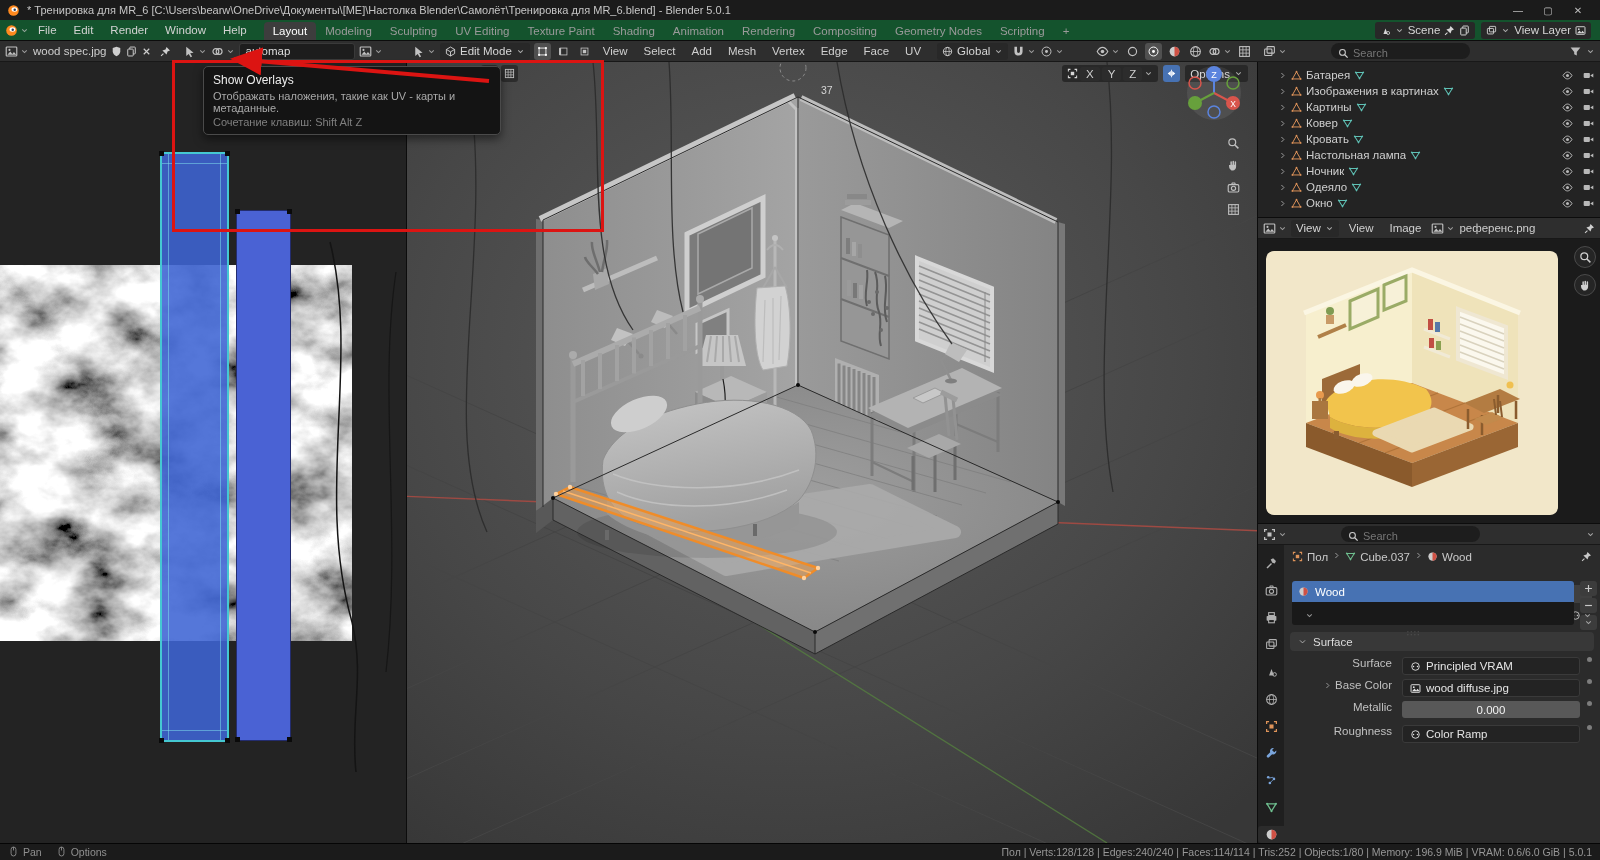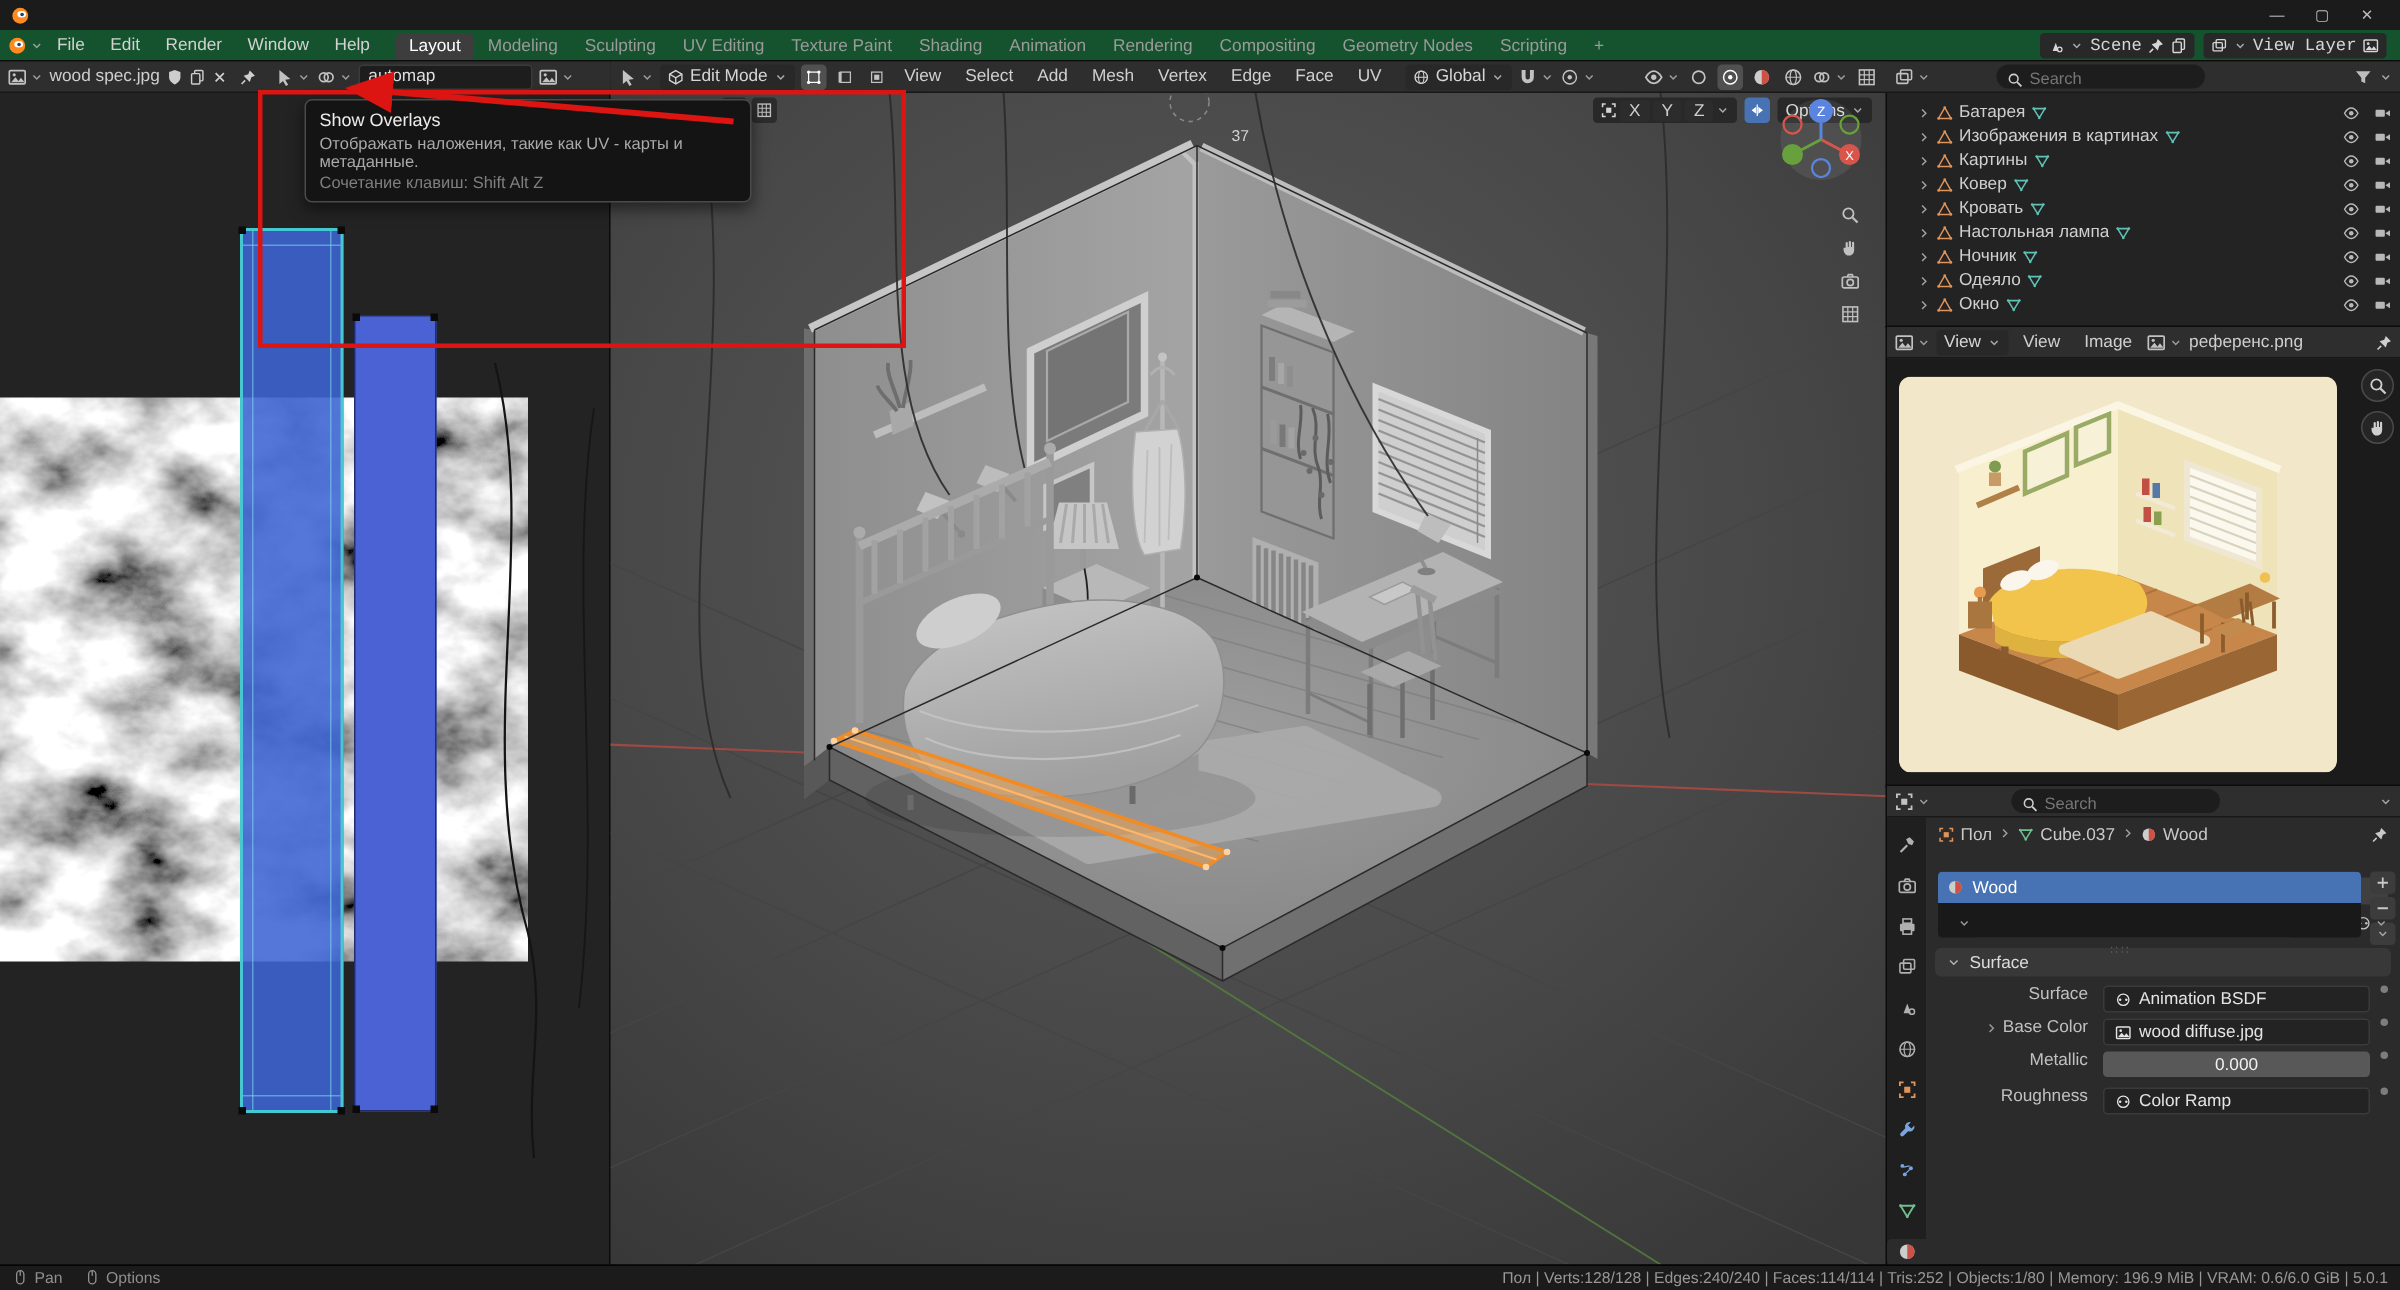--- a/index.html
+++ b/index.html
@@ -12,21 +12,21 @@
 
 .titlebar{position:absolute;left:0;top:0;width:1600px;height:20px;background:#1b1b1b;display:flex;align-items:center;gap:7px;padding:0 7px;font-size:11px;color:#c6c6c6;}
 .win-btns{margin-left:auto;display:flex;height:20px;}
 .win-btn{width:30px;display:flex;align-items:center;justify-content:center;color:#bdbdbd;font-size:10px;}
 
 .menubar{position:absolute;left:0;top:20px;width:1600px;height:21px;background:#14532d;border-bottom:1px solid #060606;display:flex;align-items:center;gap:1px;padding:0 5px;}
 .menu-item{padding:2px 8px;border-radius:3px;color:#d2d2d2;}
 .ws-tabs{display:flex;margin-left:8px;align-items:flex-end;height:21px;}
 .ws-tab{padding:3px 9px 4px;border-radius:4px 4px 0 0;color:#9a9a9a;white-space:nowrap;}
 .ws-tab.active{background:#3d3d3d;color:#ffffff;}
-.mb-right{margin-left:auto;display:flex;align-items:flex-end;gap:6px;padding-right:4px;font-family:Liberation Mono, monospace;}
+.mb-right{margin-left:auto;display:flex;align-items:flex-end;gap:6px;padding-right:4px;}
 .chip{display:inline-flex;align-items:center;gap:4px;background:#282828;border-radius:3px;padding:0 5px;height:17px;color:#d6d6d6;white-space:nowrap;}
 .icon-btn{display:inline-flex;align-items:center;justify-content:center;gap:2px;height:17px;min-width:17px;border-radius:3px;color:#c2c2c2;}
 .icon-btn.active{background:#505050;color:#fff;}
 .icon-btn.blue{background:#4772b3;color:#fff;}
 
 .workspace{position:absolute;left:0;top:41px;width:1600px;height:852px;background:#0d0d0d;}
 .editor{position:absolute;outline:1px solid #0c0c0c;}
 .ehdr{height:21px;background:#2e2e2e;border-bottom:1px solid #181818;display:flex;align-items:center;gap:4px;padding:0 5px;color:#cecece;position:relative;z-index:5;}
 .menu-sm{padding:2px 6px;border-radius:3px;color:#d0d0d0;}
 .field{display:flex;align-items:center;gap:4px;background:#1d1d1d;border:1px solid #3a3a3a;border-radius:3px;height:17px;padding:0 6px;color:#dedede;}
@@ -268,20 +268,21 @@
       </symbol>
 </defs>
 </svg>
 
 <div class="app">
 
   <div class="titlebar">
     <svg class="ic">
         <use href="#i-blender"></use>
       </svg>
+    <span>* Тренировка для MR_6 [C:\Users\bearw\OneDrive\Документы\[ME]\Настолка Blender\Самолёт\Тренировка для MR_6.blend] - Blender 5.0.1</span>
     <div class="win-btns">
       <span class="win-btn">—</span>
       <span class="win-btn">▢</span>
       <span class="win-btn">✕</span>
     </div>
   </div>
 
   <div class="menubar">
     <span class="icon-btn">
         <svg class="ic">
@@ -1279,21 +1280,21 @@
               <use href="#i-chevr"></use>
             </svg>
           <span>Surface</span>
         </div>
         <div class="prow" style="margin-top:6px;">
           <span class="plabel">Surface</span>
           <span class="pval">
             <svg class="ic12">
                 <use href="#i-node"></use>
               </svg>
-            <span>Animation BSDF</span>
+            <span>Principled VRAM</span>
           </span>
           <span class="dec"></span>
         </div>
         <div class="prow">
           <span class="plabel" style="display:flex;align-items:center;justify-content:flex-end;gap:3px;">
             <svg class="chv">
                 <use href="#i-chevr"></use>
               </svg>
             <span>Base Color</span>
           </span>

